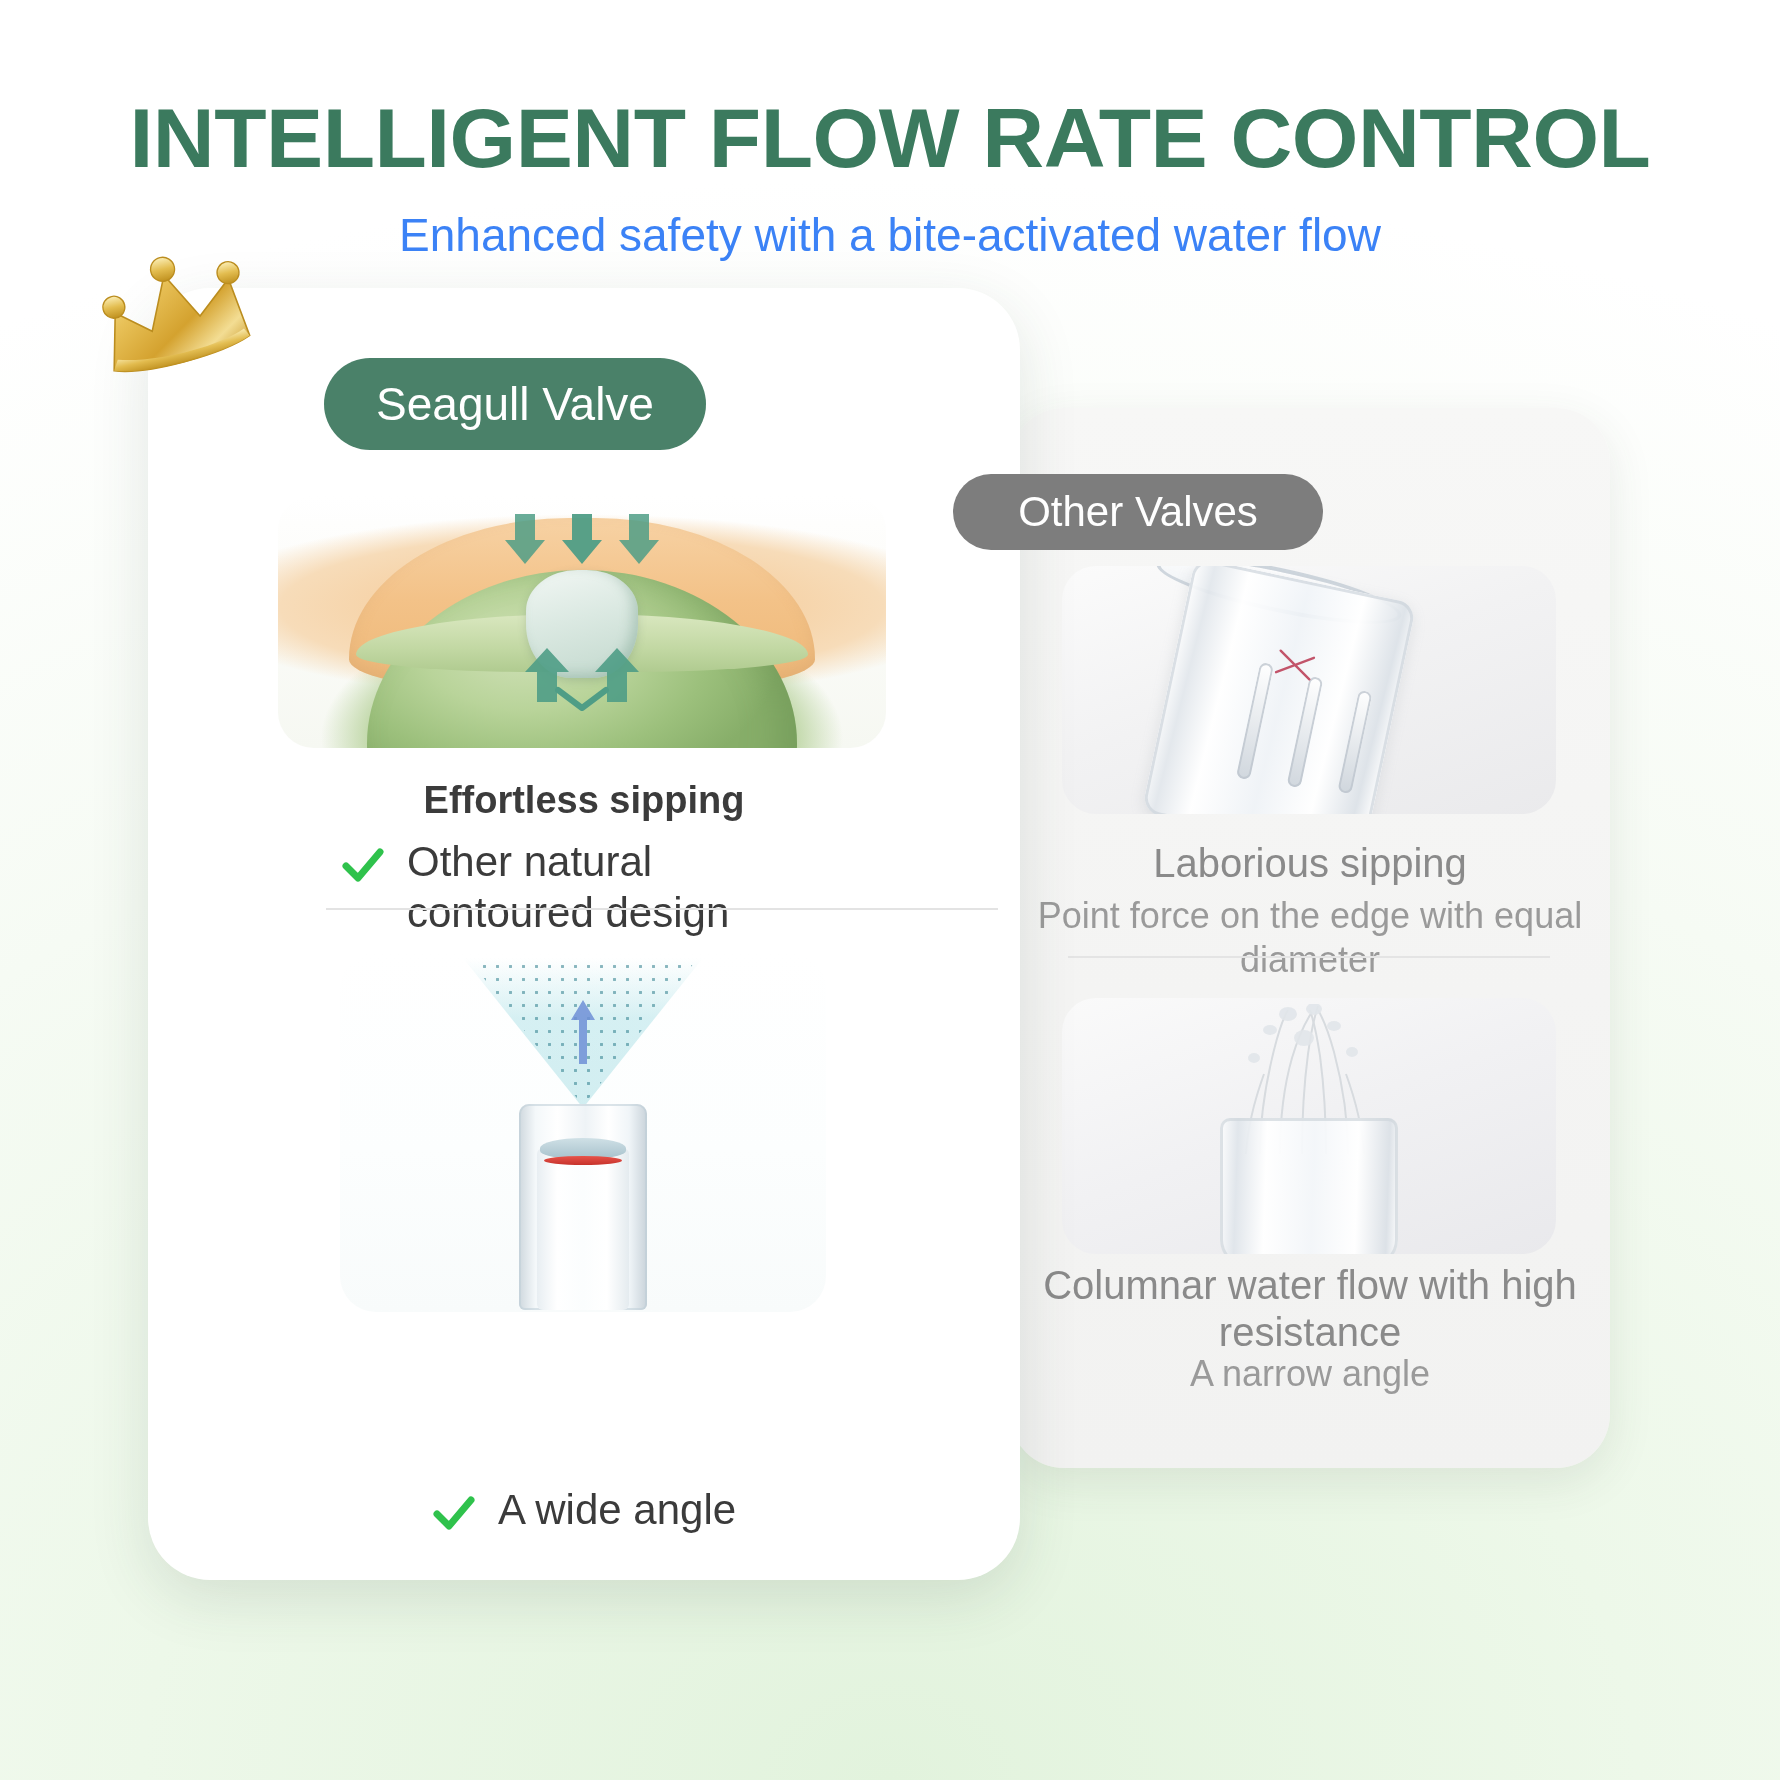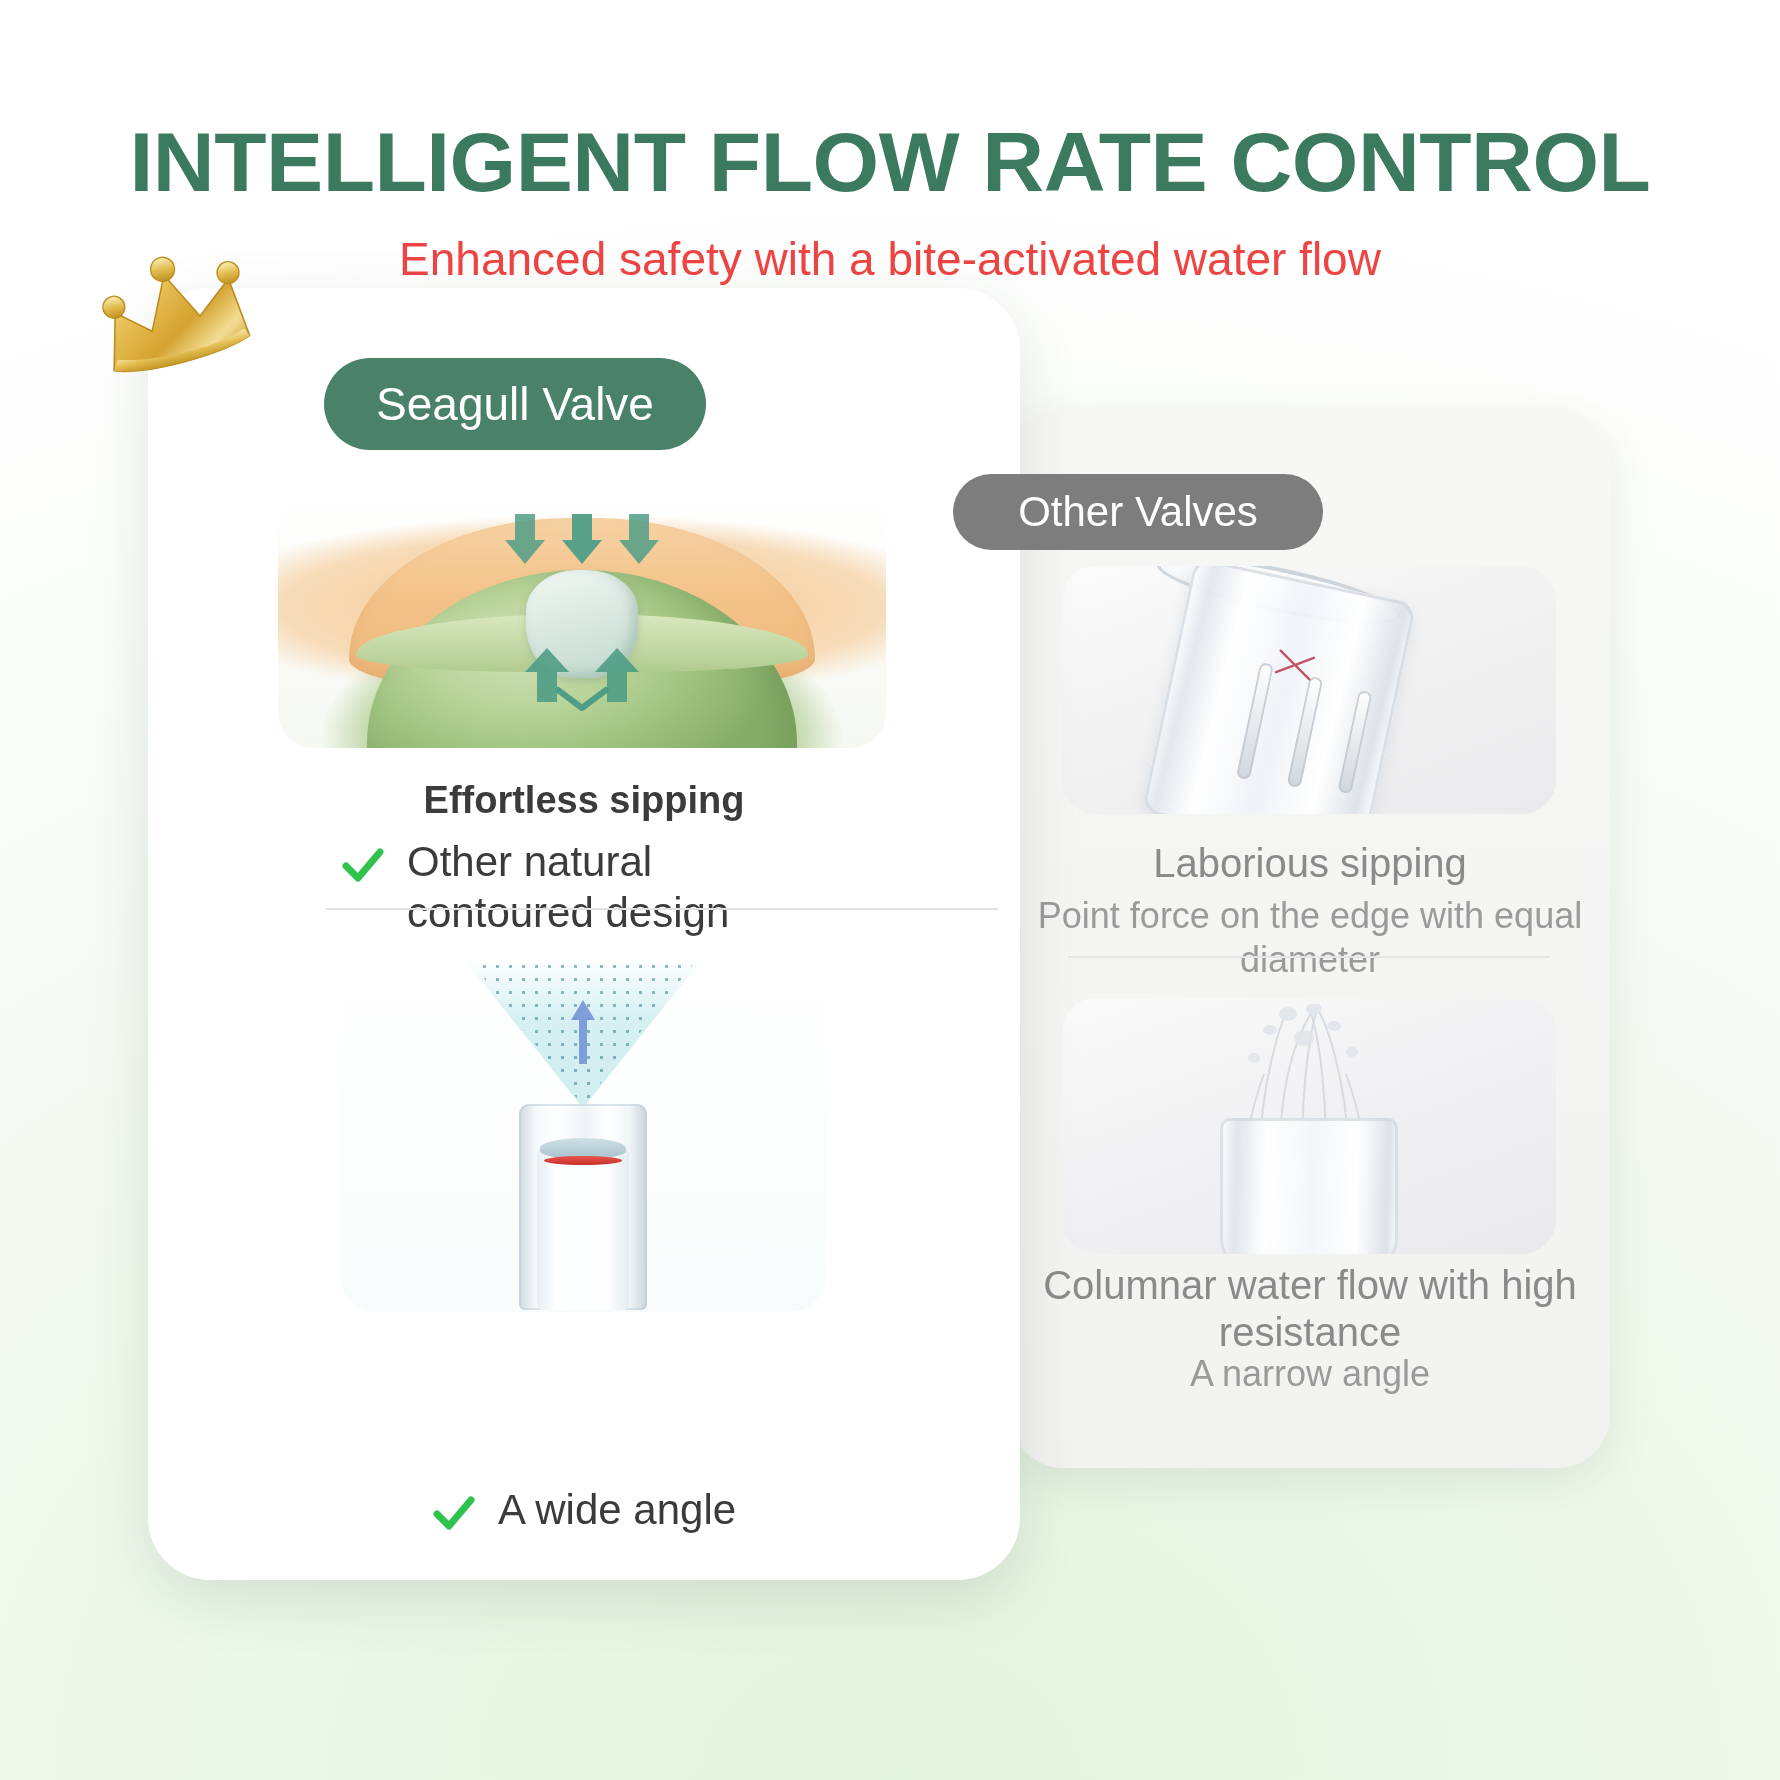--- a/index.html
+++ b/index.html
@@ -24,38 +24,37 @@
     height: 1780px;
   }
 
   
   .header {
     position: absolute;
     top: 96px;
     left: 0;
     width: 1780px;
     text-align: center;
-    margin-top: 24px;
   }
 
   .main-title {
     font-size: 84px;
     font-weight: 700;
     letter-spacing: -0.5px;
     color: #3b7a5e;
     line-height: 1.02;
     white-space: nowrap;
     transform: scaleX(1.02);
   }
 
   .sub-title {
     margin-top: 26px;
     font-size: 46px;
     font-weight: 400;
-    color: #ef4444;
+    color: #3b82f6;
     line-height: 1.2;
   }
 
   
   .card-other {
     position: absolute;
     left: 1010px;
     top: 408px;
     width: 600px;
     height: 1060px;

